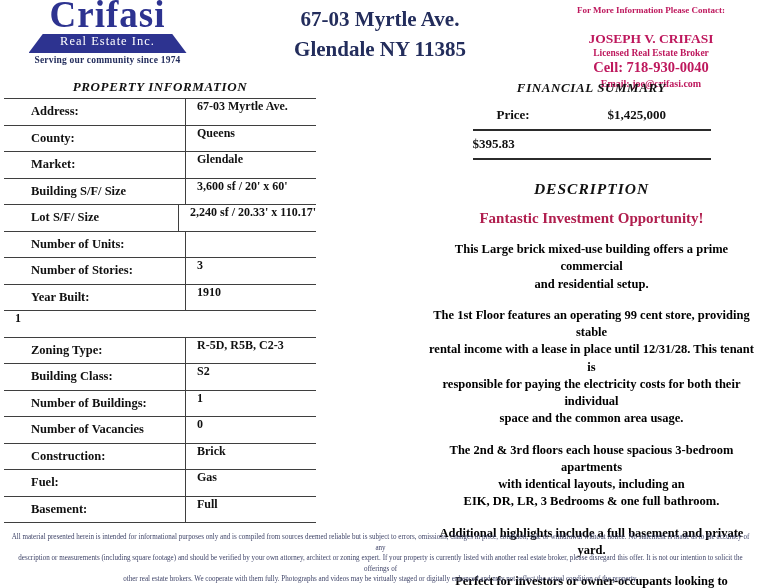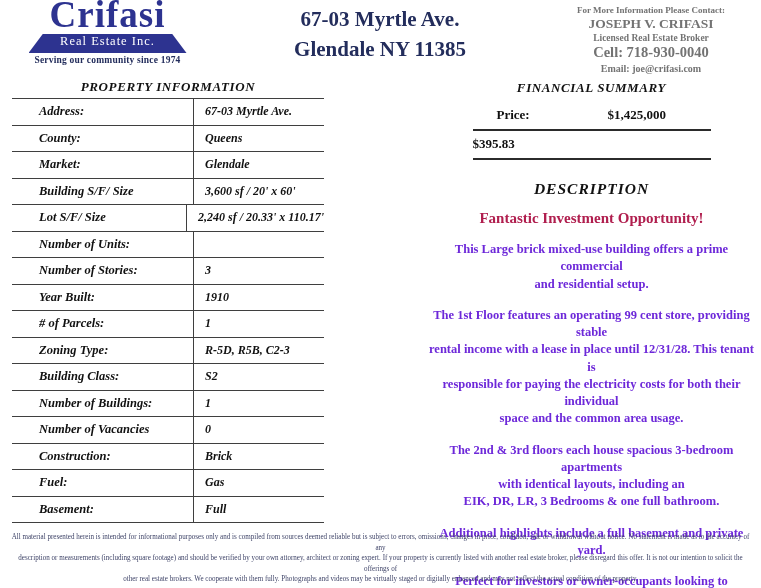--- a/index.html
+++ b/index.html
@@ -32,55 +32,55 @@
     display:flex;justify-content:center;
   }
   .logo-ribbon span{color:#fff;font-size:12.5px;letter-spacing:1px;}
   .logo-tagline{margin-top:2px;font-size:9.5px;font-weight:bold;color:var(--title-navy);letter-spacing:0.2px;}
 
   .main-title{
     position:absolute;left:225px;top:4px;width:310px;text-align:center;
     color:var(--title-navy);font-weight:bold;font-size:21px;line-height:1.45;
   }
 
-  .contact{position:absolute;right:6px;top:5px;width:208px;text-align:center;font-weight:bold;color:#737373;}
+  .contact{position:absolute;right:6px;top:5px;width:208px;text-align:center;font-weight:bold;color:#be185d;}
   .contact-intro{font-size:9px;}
-  .contact-name{font-size:13.5px;margin-top:1px;}
+  .contact-name{font-size:13.5px;margin-top:16px;}
   .contact-role{font-size:9.5px;margin-top:1px;}
   .contact-cell{font-size:14.5px;margin-top:1px;}
   .contact-email{font-size:10px;margin-top:2px;}
 
   
-  .prop-section{position:absolute;left:12px;top:79px;width:312px;}
+  .prop-section{position:absolute;left:4px;top:79px;width:312px;}
   .section-heading{
     text-align:center;font-weight:bold;font-style:italic;font-size:13px;
     letter-spacing:0.6px;margin-bottom:3px;
   }
   .prop-table{border-top:1px solid var(--line-dark);}
   .prop-row{
     display:flex;height:26.5px;border-bottom:1px solid var(--line-dark);
-    align-items:center;font-weight:bold;font-size:12.5px;font-style:italic;
+    align-items:flex-start;font-weight:bold;font-size:12.5px;
   }
   .prop-label{width:182px;padding-left:27px;border-right:1px solid var(--line-dark);align-self:stretch;display:flex;align-items:center;}
   .prop-value{flex:1;padding-left:11px;font-size:12px;white-space:nowrap;}
 
   
   .right-col{position:absolute;left:428px;top:80px;width:327px;text-align:center;}
   .fin-heading{font-weight:bold;font-style:italic;font-size:13px;letter-spacing:0.6px;margin-bottom:6px;}
   .fin-table{width:238px;margin:0 auto;}
   .fin-row{display:flex;border-bottom:2px solid #2b2b2b;padding:5px 0 6px 0;font-weight:bold;font-size:13px;text-align:left;}
   .fin-label{width:135px;padding-left:24px;}
   .fin-value{flex:1;}
 
   .desc-heading{font-weight:bold;font-style:italic;font-size:15.5px;letter-spacing:1px;margin-top:20px;}
   .desc-highlight{font-weight:bold;font-size:15px;color:var(--highlight-red);margin-top:12px;}
   .desc-body{margin-top:4px;}
   .desc-body p{
     white-space:pre-line;font-weight:bold;font-size:12.5px;line-height:1.38;
-    margin-top:14px;color:#6d28d9;
+    margin-top:14px;color:#000000;
   }
 
   
   .footer{
     position:absolute;left:0;right:0;bottom:3px;text-align:center;
     color:var(--disclaimer-navy);font-size:7.3px;line-height:1.45;
     white-space:pre-line;transform:scaleX(0.97);transform-origin:center;
   }
 </style>
 </head>
@@ -137,21 +137,20 @@
         </div>
         <div class="prop-row">
           <div class="prop-label">Number of Stories:</div>
           <div class="prop-value">3</div>
         </div>
         <div class="prop-row">
           <div class="prop-label">Year Built:</div>
           <div class="prop-value">1910</div>
         </div>
         <div class="prop-row">
-          <div class="prop-label"># of Parcels:</div>
           <div class="prop-value">1</div>
         </div>
         <div class="prop-row">
           <div class="prop-label">Zoning Type:</div>
           <div class="prop-value">R-5D, R5B, C2-3</div>
         </div>
         <div class="prop-row">
           <div class="prop-label">Building Class:</div>
           <div class="prop-value">S2</div>
         </div>

